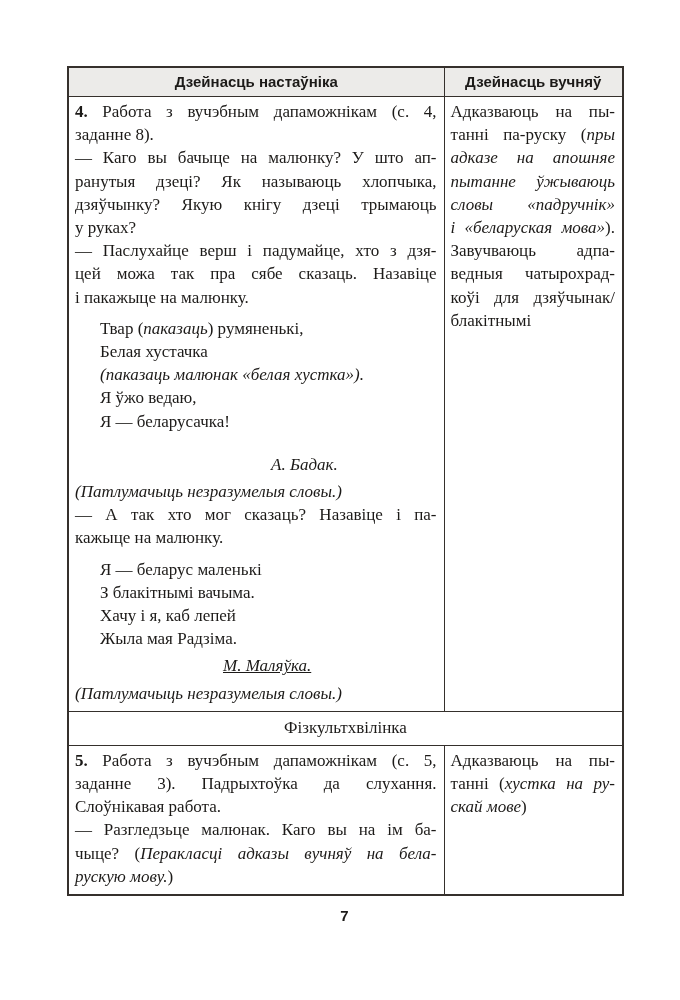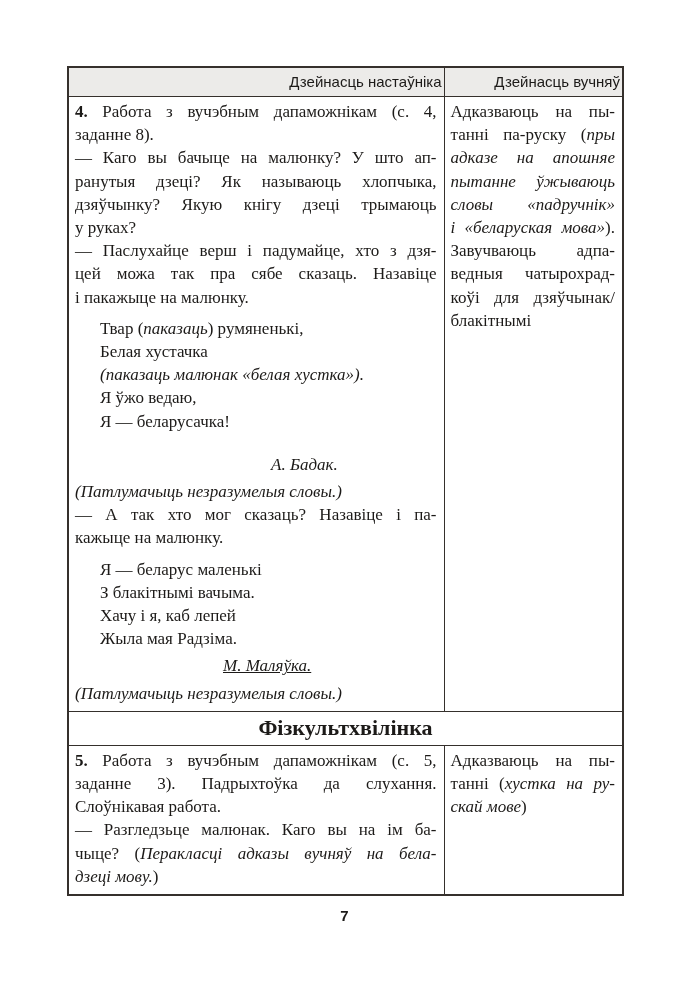--- a/index.html
+++ b/index.html
@@ -19,36 +19,36 @@
   }
   col.col-teacher{width:376px;}
   col.col-student{width:179px;}
   th,td{
     border:1.6px solid var(--border,#35302c);
     vertical-align:top;
   }
   th{
     background:var(--header-bg,#ecebe9);
     font-family:"Liberation Sans","DejaVu Sans",sans-serif;
-    font-size:15px;font-weight:400;
-    padding:5px 2px 6px 2px;text-align:right;
+    font-size:15px;font-weight:700;
+    padding:5px 2px 6px 2px;text-align:center;
   }
   td.cell{
     padding:3px 7px 6px 6px;
     font-size:17px;line-height:23.2px;
   }
   .line{text-align:left;}
   .line.cont{text-align:justify;text-align-last:justify;}
   .seg-b{font-weight:700;}
   .seg-i{font-style:italic;}
   .block{margin:0;}
   .block.verse{margin-left:25px;}
   td.span-cell{
-    text-align:center;font-weight:700;
-    padding:4px 2px 6px 2px;font-size:22px;line-height:23px;
+    text-align:center;font-weight:400;
+    padding:4px 2px 6px 2px;font-size:17px;line-height:23px;
   }
   .page-number{
     width:555px;text-align:center;margin-top:11px;
     font-family:"Liberation Sans","DejaVu Sans",sans-serif;
     font-weight:700;font-size:15px;color:var(--text,#1c1a18);
   }
 </style>
 </head>
 <body>
 
@@ -133,21 +133,21 @@
       <tr>
         <td class="cell">
             <div class="block para">
               <div class="line cont"><span class="seg-b">5.</span><span class="seg-r"> Работа з вучэбным дапаможнікам (с. 5,</span></div>
               <div class="line cont"><span class="seg-r">заданне 3). Падрыхтоўка да слухання.</span></div>
               <div class="line"><span class="seg-r">Слоўнікавая работа.</span></div>
             </div>
             <div class="block para">
               <div class="line cont"><span class="seg-r">— Разгледзьце малюнак. Каго вы на ім ба-</span></div>
               <div class="line cont"><span class="seg-r">чыце? (</span><span class="seg-i">Перакласці адказы вучняў на бела-</span></div>
-              <div class="line"><span class="seg-i">дзеці мову.</span><span class="seg-r">)</span></div>
+              <div class="line"><span class="seg-i">рускую мову.</span><span class="seg-r">)</span></div>
             </div>
           </td>
         <td class="cell">
             <div class="block para">
               <div class="line cont"><span class="seg-r">Адказваюць на пы-</span></div>
               <div class="line cont"><span class="seg-r">танні (</span><span class="seg-i">хустка на ру-</span></div>
               <div class="line"><span class="seg-i">скай мове</span><span class="seg-r">)</span></div>
             </div>
           </td>
       </tr>

